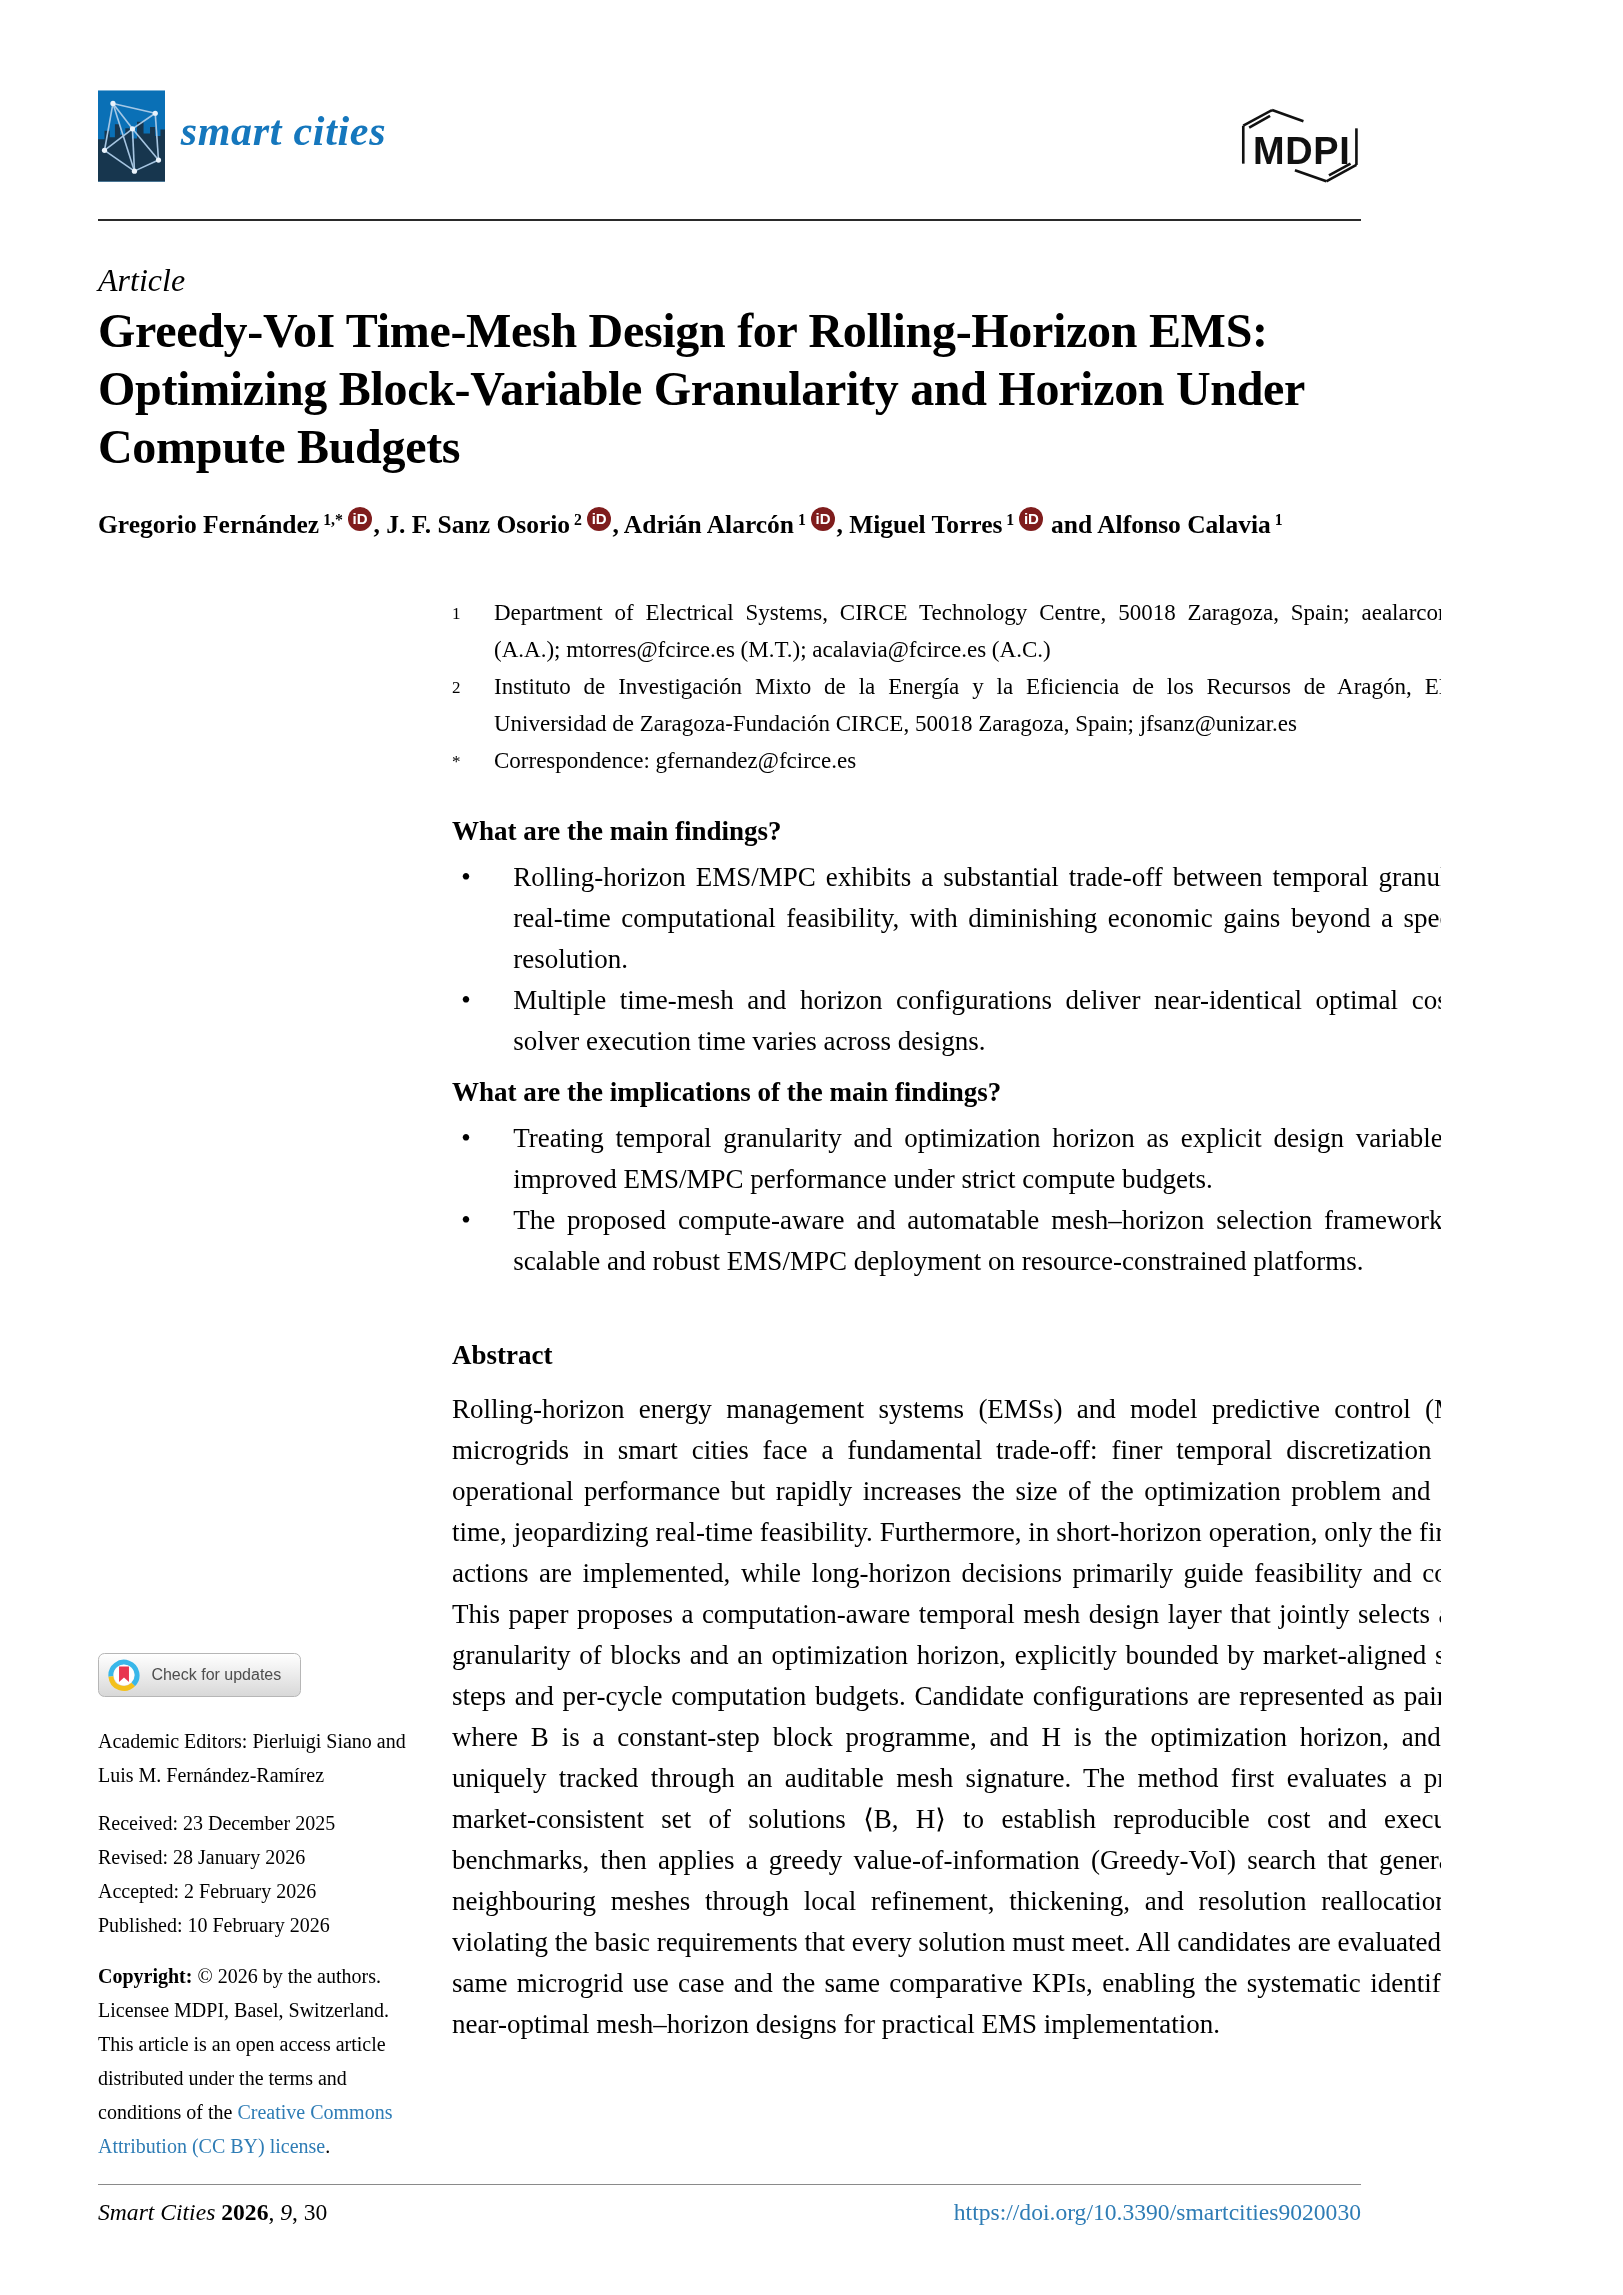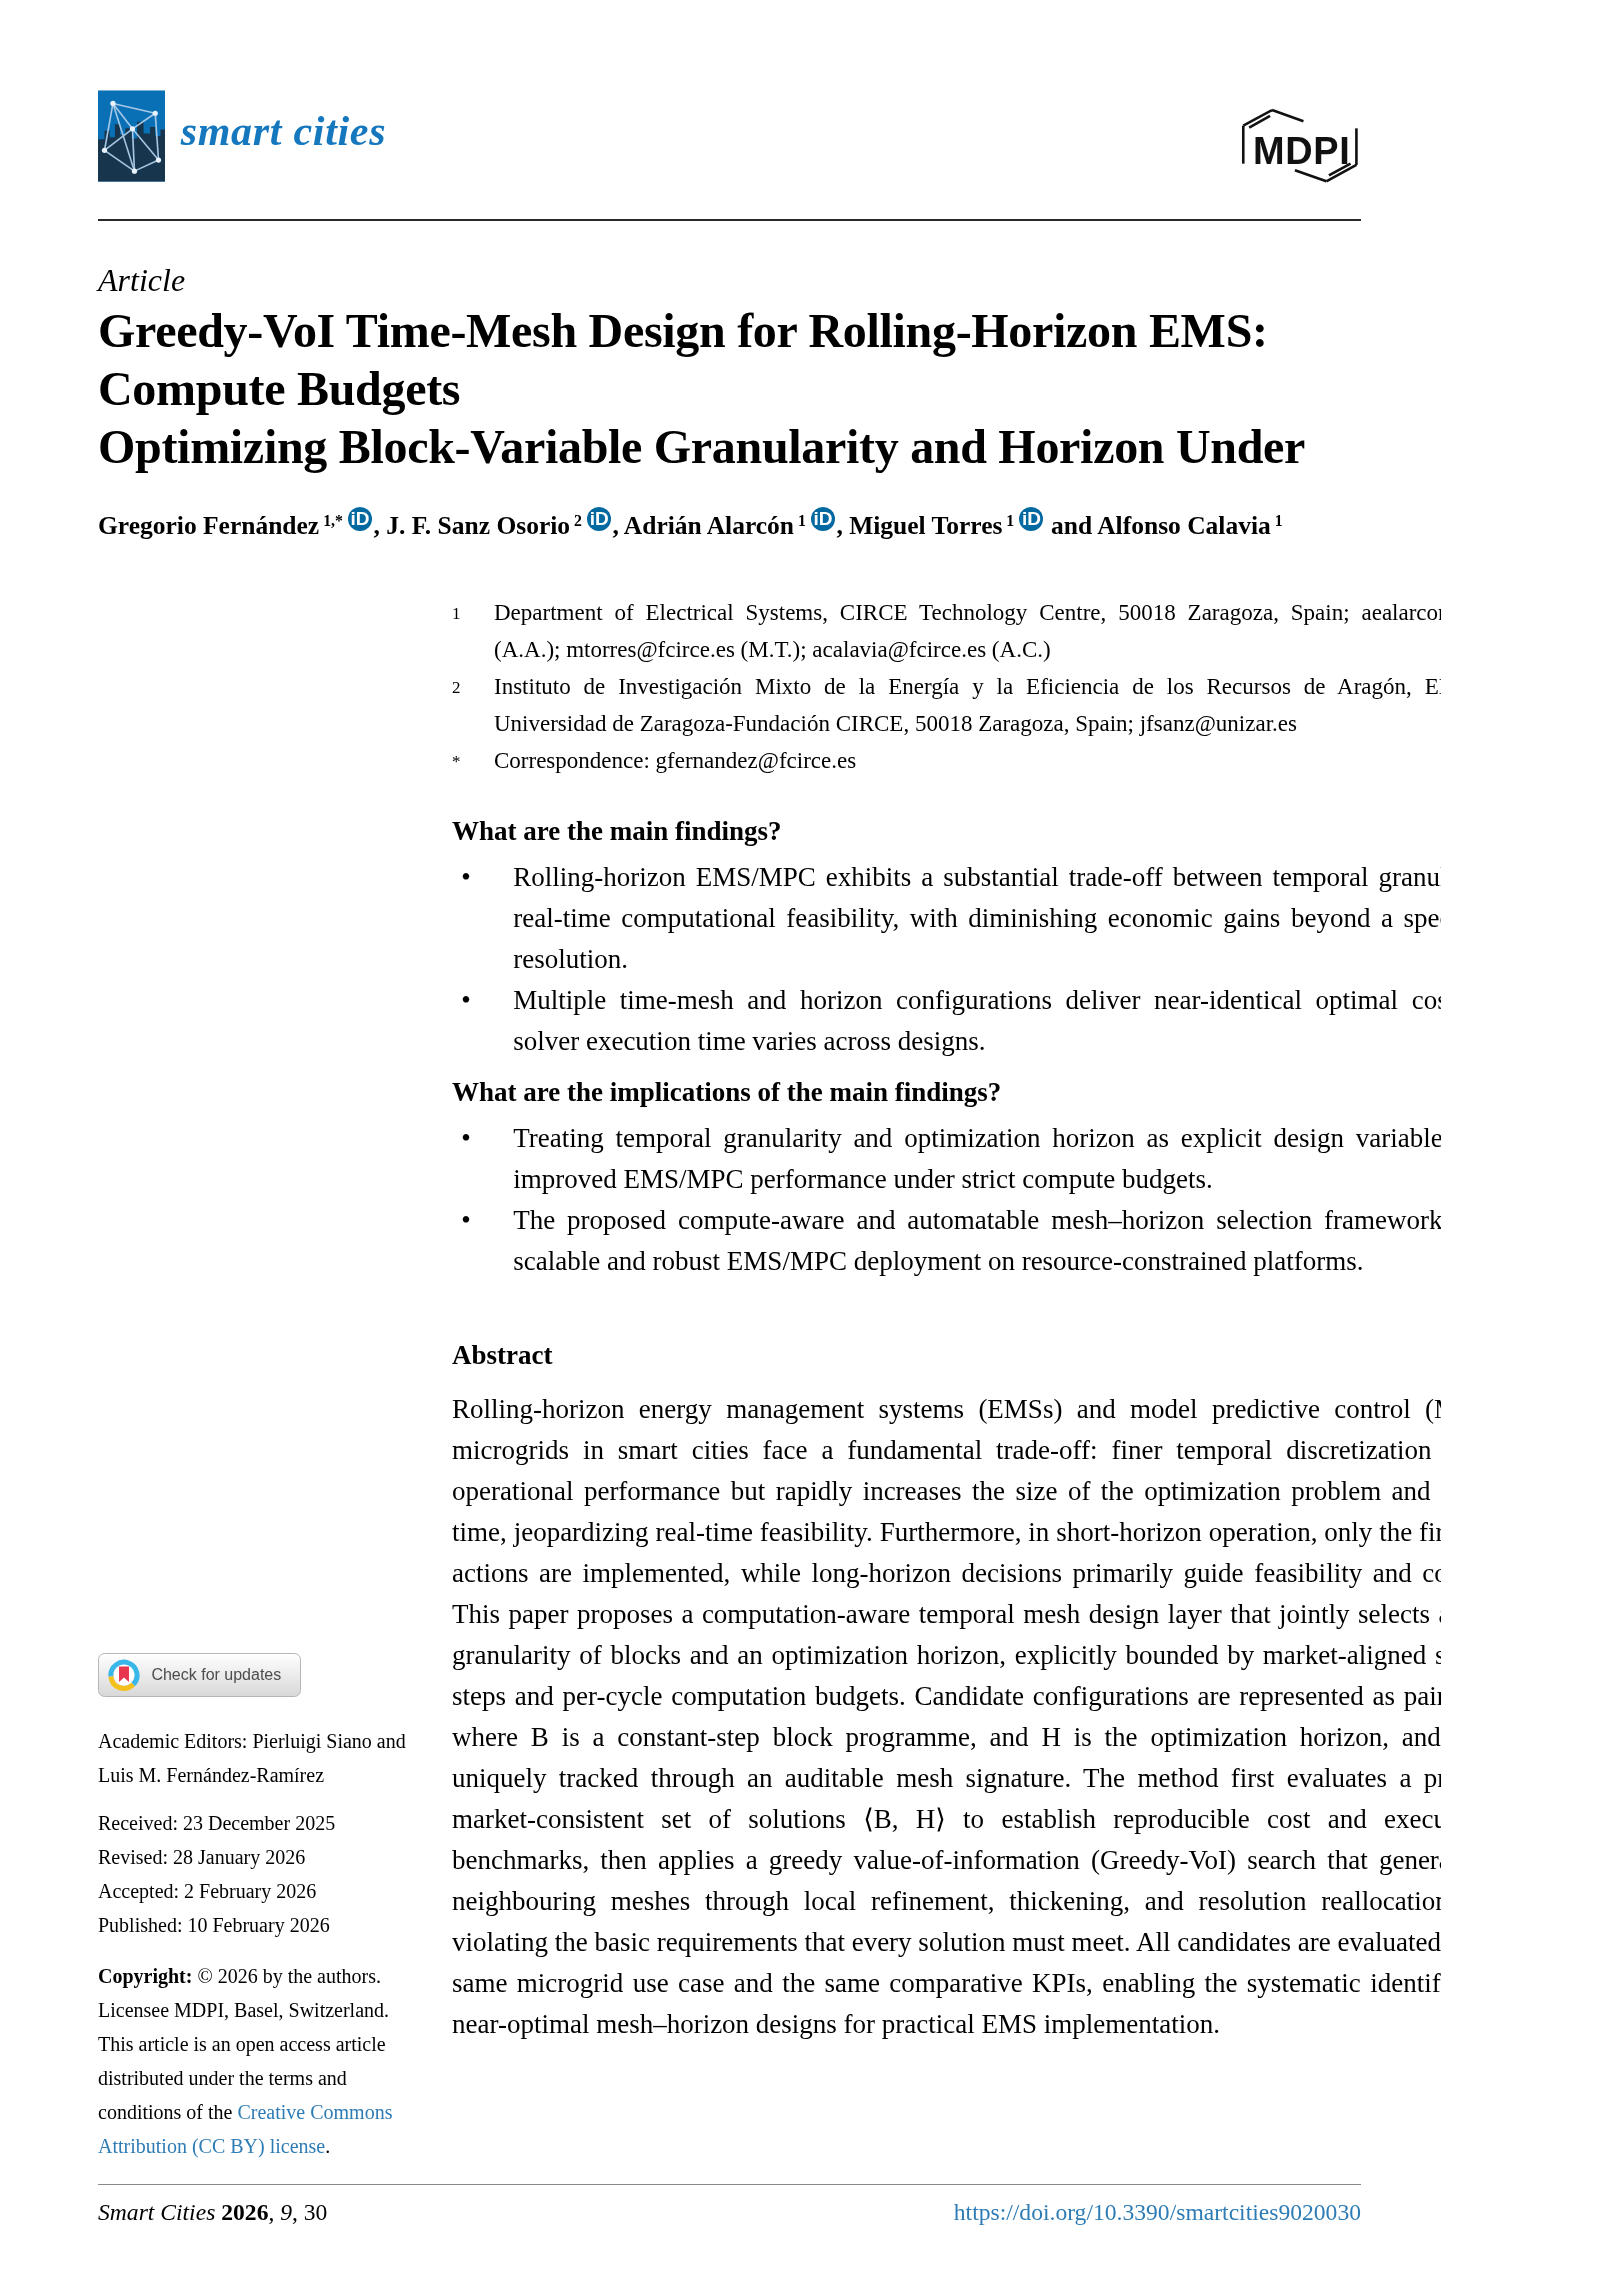--- a/index.html
+++ b/index.html
@@ -16,22 +16,22 @@
   .head-rule{position:absolute;left:98px;right:80px;top:219px;border-top:2.6px solid #2a2a2a;}
 
   
   .article-label{position:absolute;left:98px;top:262px;font-style:italic;font-size:32px;}
   .title{position:absolute;left:98px;top:302px;width:1401px;font-weight:700;
          font-size:48px;line-height:58px;letter-spacing:-0.3px;}
   .authors{position:absolute;left:98px;top:507px;width:1479px;font-weight:700;
            font-size:25.5px;white-space:nowrap;}
   .sup{font-size:0.62em;position:relative;top:-0.55em;}
   .orcid{display:inline-block;width:24px;height:24px;border-radius:50%;
-         background:#0369a1;color:#fff;font-family:"Liberation Sans",sans-serif;
-         font-size:19px;font-weight:700;text-align:center;line-height:24px;
+         background:#7f1d1d;color:#fff;font-family:"Liberation Sans",sans-serif;
+         font-size:15px;font-weight:700;text-align:center;line-height:24px;
          vertical-align:9.2px;margin:0 1.3px 0 5.2px;}
 
   
   .affils{position:absolute;left:452px;top:594px;width:1096px;font-size:23px;line-height:37px;}
   .aff-row{display:flex;}
   .aff-mark{flex:none;width:42px;font-size:17px;position:relative;top:-3.9px;padding-top:5.2px;}
   .aff-text{flex:1;text-align:justify;}
 
   
   .main-col{position:absolute;left:452px;width:1094px;font-size:27px;line-height:41px;}
@@ -111,22 +111,22 @@
         </g>
         <text x="20" y="88" font-family="Liberation Sans, sans-serif" font-weight="700" font-size="58" fill="#111" letter-spacing="1">MDPI</text>
       </svg>
     </div>
   </div>
   <div class="head-rule"></div>
 
   <div class="article-label">Article</div>
   <div class="title" id="title">
       <div>Greedy-VoI Time-Mesh Design for Rolling-Horizon EMS:</div>
+      <div>Optimizing Block-Variable Granularity and Horizon Under</div>
       <div>Compute Budgets</div>
-      <div>Optimizing Block-Variable Granularity and Horizon Under</div>
     </div>
   <div class="authors" id="authors"><span>Gregorio Fernández</span><span class="sup">&nbsp;1,*</span><span class="orcid">iD</span><span>, </span><span>J. F. Sanz Osorio</span><span class="sup">&nbsp;2</span><span class="orcid">iD</span><span>, </span><span>Adrián Alarcón</span><span class="sup">&nbsp;1</span><span class="orcid">iD</span><span>, </span><span>Miguel Torres</span><span class="sup">&nbsp;1</span><span class="orcid">iD</span><span> and </span><span>Alfonso Calavia</span><span class="sup">&nbsp;1</span></div>
 
   <div class="affils" id="affils">
       <div class="aff-row">
         <div class="aff-mark">1</div>
         <div class="aff-text">Department of Electrical Systems, CIRCE Technology Centre, 50018 Zaragoza, Spain; aealarcon@fcirce.es (A.A.); mtorres@fcirce.es (M.T.); acalavia@fcirce.es (A.C.)</div>
       </div>
       <div class="aff-row">
         <div class="aff-mark">2</div>

